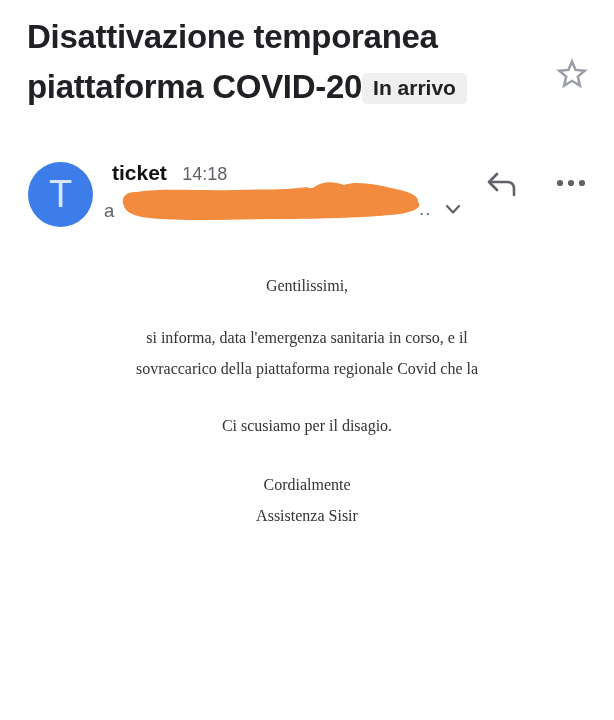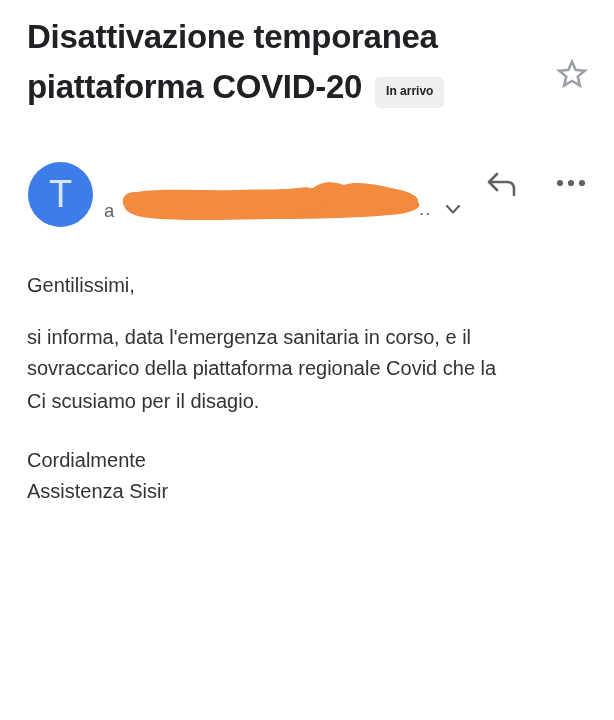--- a/index.html
+++ b/index.html
@@ -21,25 +21,24 @@
     font-size: 33px;
     line-height: 50px;
     font-weight: 700;
     letter-spacing: -0.3px;
     color: var(--subject_text, #202124);
   }
   .subject-line { white-space: nowrap; }
   .inbox-chip {
     display: inline-block;
     vertical-align: 3px;
-    margin-left: 13px;
     padding: 4px 11px 6px 11px;
     background: var(--chip_bg, #efefef);
     border-radius: 5px;
-    font-size: 12px;
+    font-size: 21px;
     line-height: 21px;
     letter-spacing: 0;
     color: var(--subject_text, #202124);
   }
   .star-btn {
     position: absolute;
     left: 549px;
     top: 51px;
     width: 46px;
     height: 46px;
@@ -151,28 +150,29 @@
     padding: 0;
     cursor: pointer;
   }
 
   
   .email-body {
     position: absolute;
     left: 27px;
     top: 270px;
     width: 560px;
-    font-family: Liberation Sans, sans-serif;
-    font-size: 20px;
+    font-family: Liberation Serif, serif;
+    font-size: 16px;
     line-height: 31px;
     color: var(--body_text, #333333);
+    text-align: center;
   }
   .email-body div { white-space: nowrap; }
   .greeting     { margin-bottom: 21px; }
-  .apology      { margin-top: 2px; }
+  .apology      { margin-top: 26px; }
   .closing      { margin-top: 28px; }
   .signature    { }
 </style>
 </head>
 <body>
 
 <div class="screen">
 
   <div class="subject">
     <div class="subject-line">Disattivazione temporanea</div>
@@ -185,20 +185,24 @@
       <svg width="38" height="38" viewBox="0 0 24 24">
         <path fill="#9aa0a6" d="M22 9.24l-7.19-.62L12 2 9.19 8.63 2 9.24l5.46 4.73L5.82 21 12 17.27 18.18 21l-1.63-7.03L22 9.24zM12 15.4l-3.76 2.27 1-4.28-3.32-2.88 4.38-.38L12 6.1l1.71 4.04 4.38.38-3.32 2.88 1 4.28L12 15.4z"></path>
       </svg>
     </span>
   </button>
 
   <div class="avatar">
     <span>T</span>
   </div>
 
+  <div class="sender-name-row">
+    <span class="sender-name">ticket</span>
+    <span class="sender-time">14:18</span>
+  </div>
 
   <span class="recipient-prefix">a</span>
 
   <span class="redaction">
     <svg width="308" height="47" viewBox="0 0 308 47">
       <path fill="#f28b3d" d="M7 27 C3 19 9 12 20 13 C45 9 80 12 118 11 C150 10 175 11 196 9 C203 3 214 1 227 6 C239 2 258 5 274 9 C290 12 302 16 301 23 C306 28 297 33 283 35 C248 39 196 40 150 40 C110 41 60 42 32 39 C16 37 9 33 7 27 Z"></path>
       <path fill="#f28b3d" d="M190 8 C200 12 208 18 206 26 C204 34 190 38 150 38 L150 12 Z" opacity="0.9"></path>
     </svg>
   </span>
 

